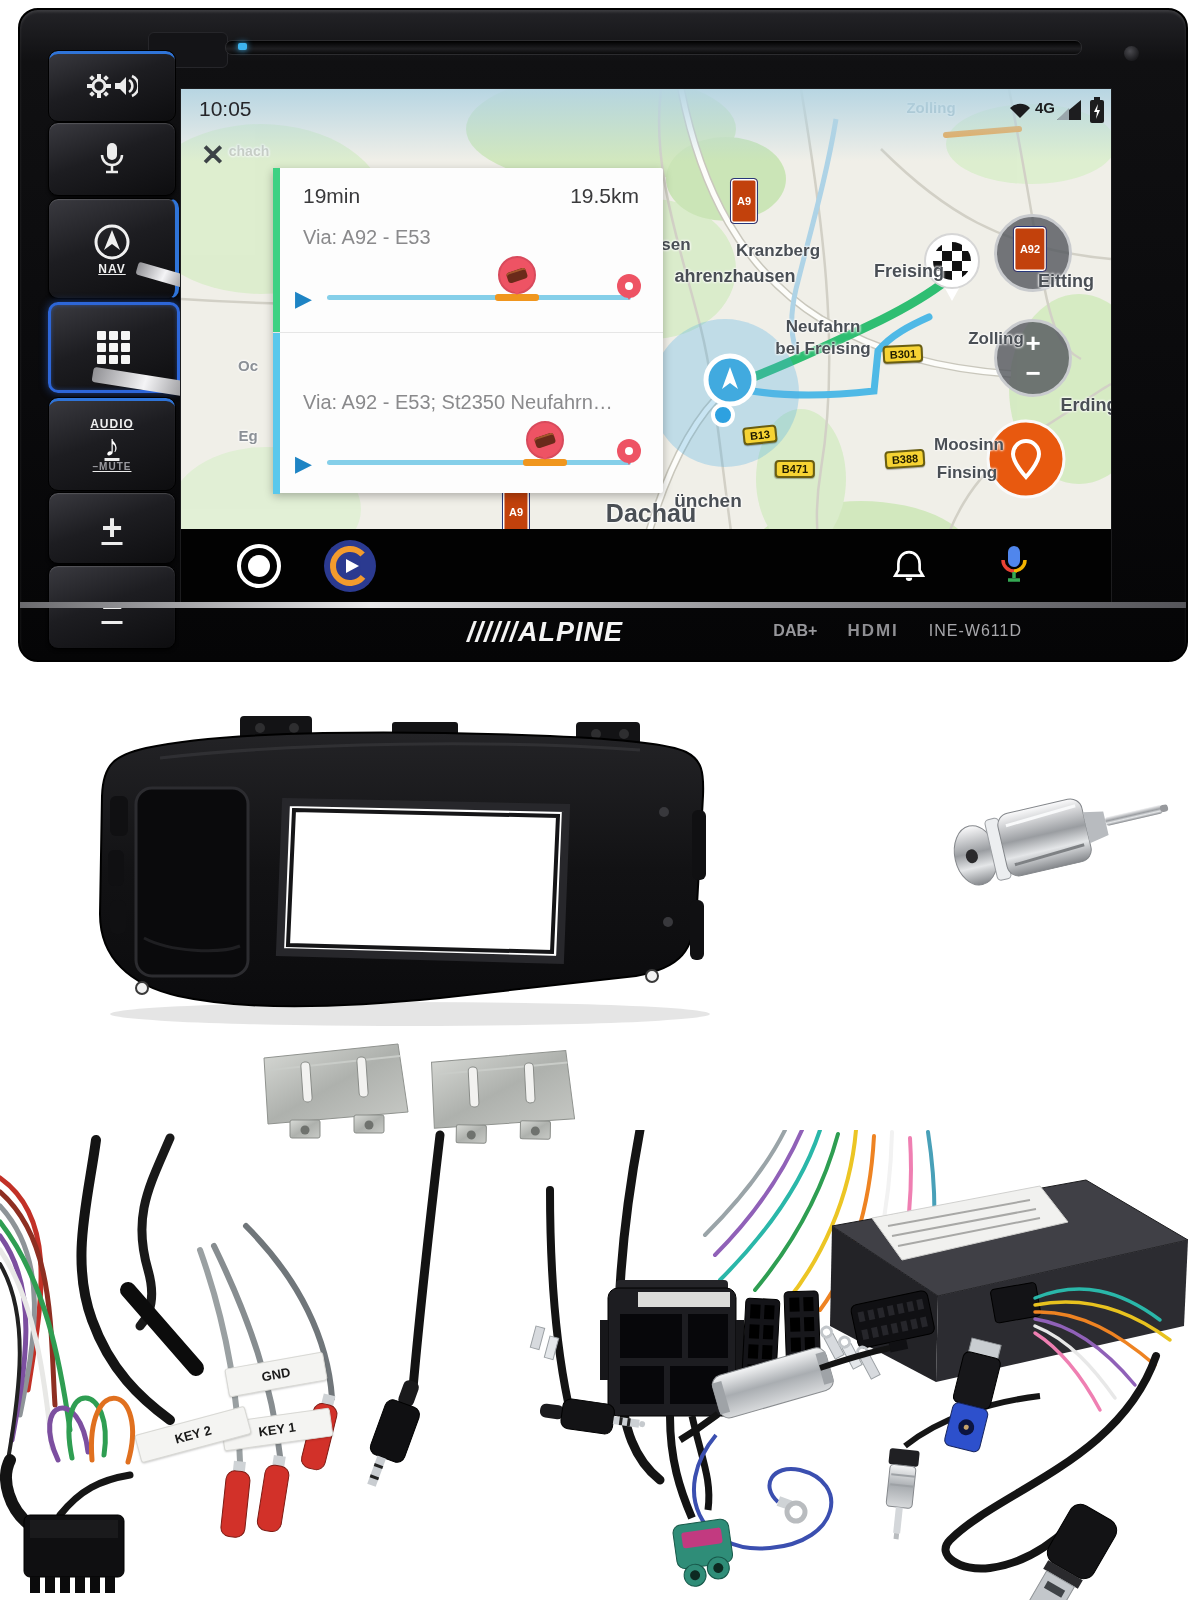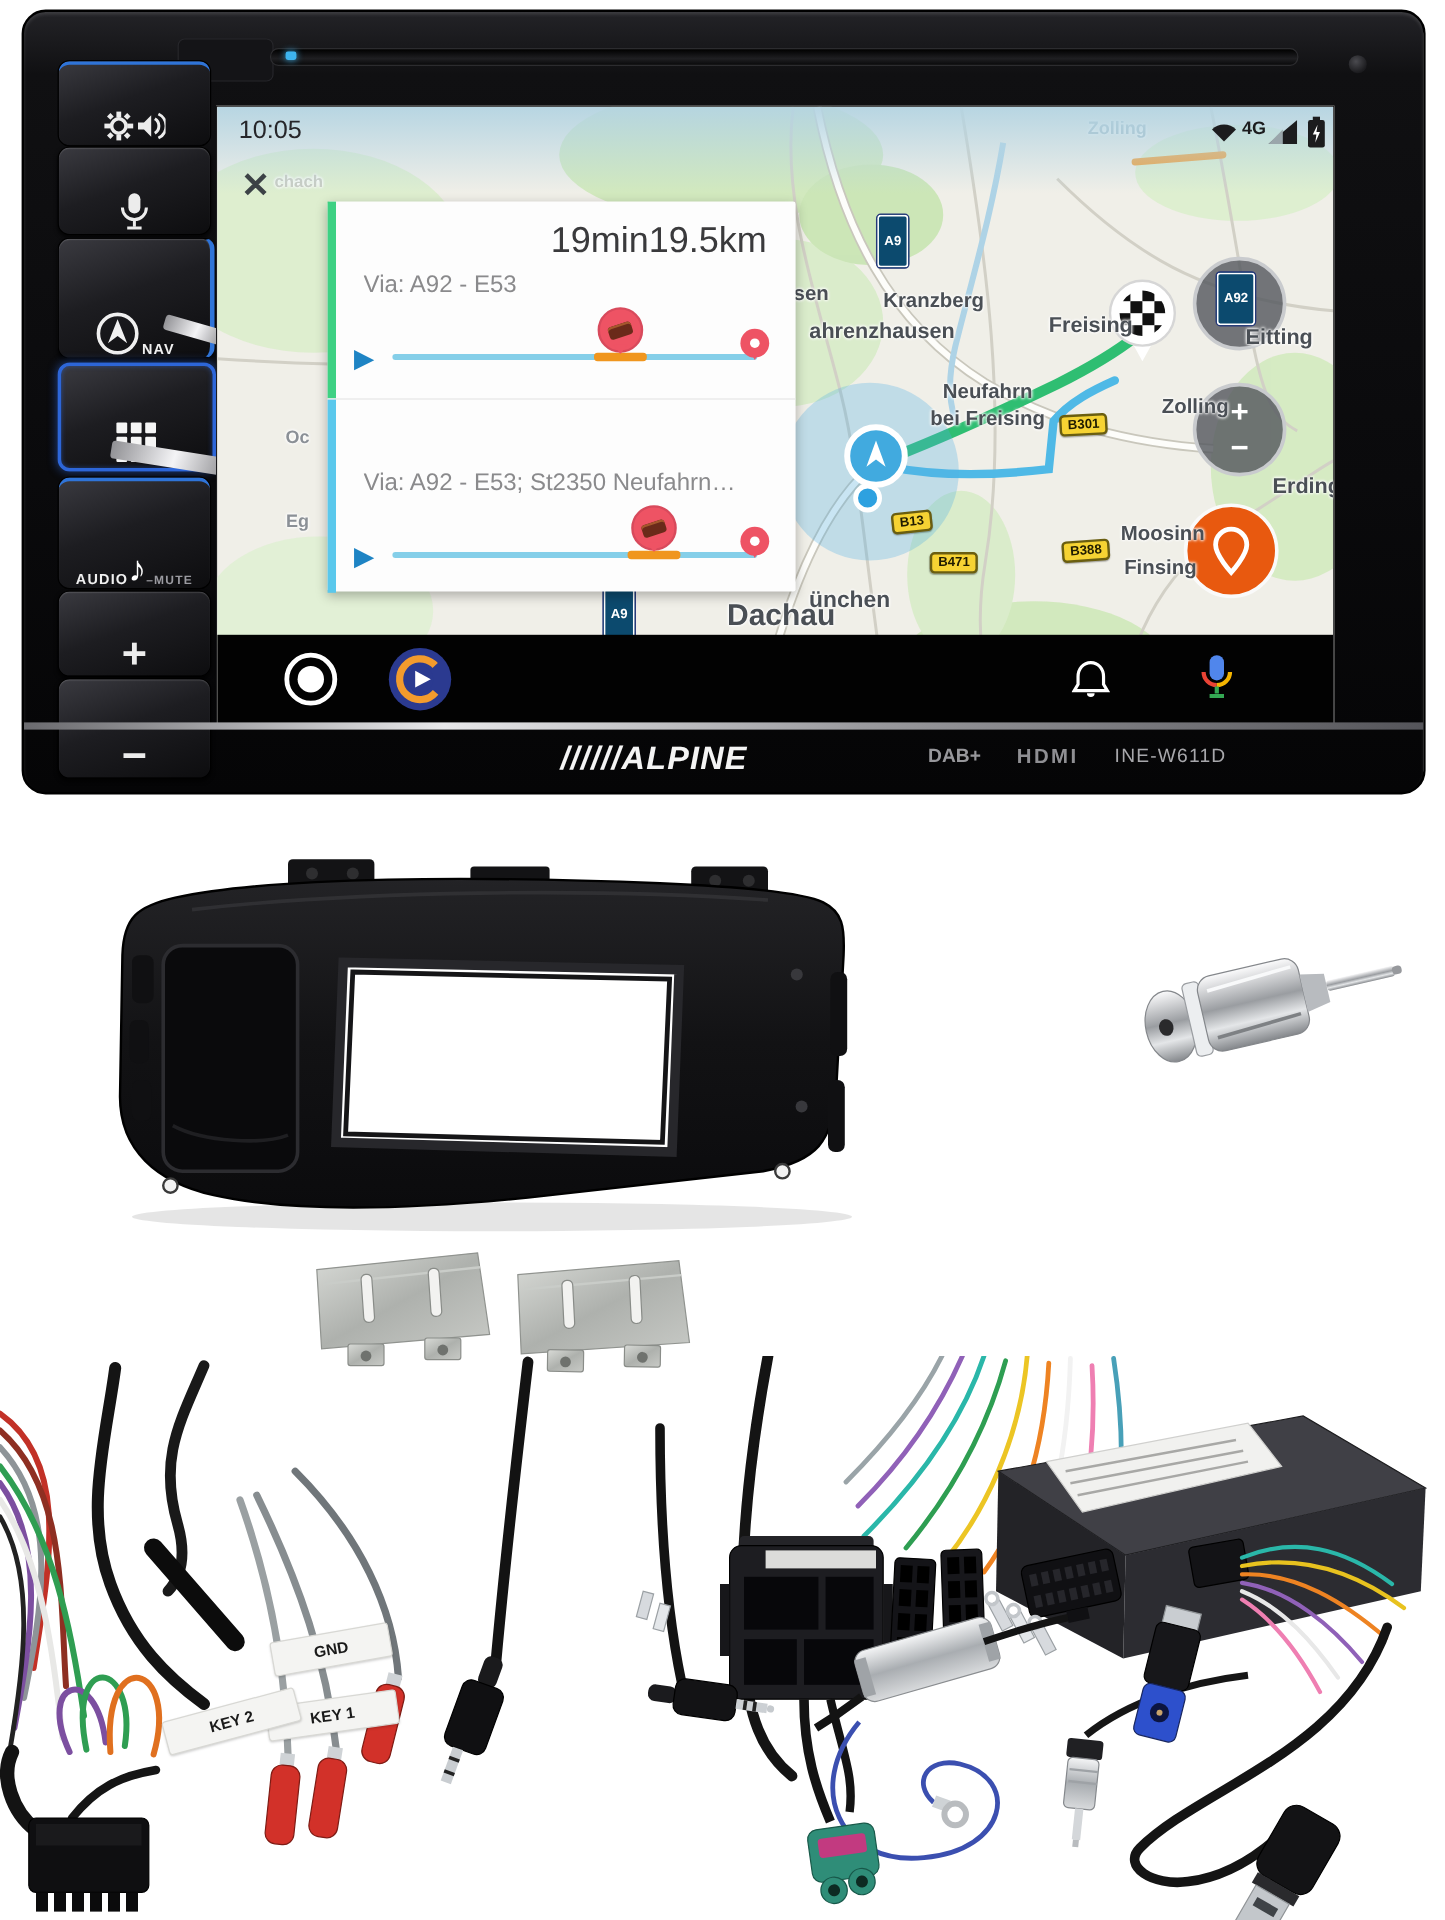--- a/index.html
+++ b/index.html
@@ -12,46 +12,46 @@
   .slot{position:absolute;left:205px;top:30px;width:855px;height:13px;border-radius:7px;
         background:linear-gradient(180deg,#000,#1f1f22 60%,#0a0a0b);border:1px solid #2c2c2f;}
   .led{position:absolute;left:218px;top:33px;width:9px;height:7px;background:#3db4ef;border-radius:2px;box-shadow:0 0 6px #3db4ef;}
   .ir-window{position:absolute;left:128px;top:22px;width:78px;height:34px;background:#141417;border:1px solid #26262a;border-radius:6px;}
   .screw{position:absolute;left:1104px;top:36px;width:15px;height:15px;border-radius:50%;
          background:radial-gradient(circle at 40% 35%,#4a4a4f,#1c1c1f 70%);}
   
   .hbtn{position:absolute;left:28px;width:126px;border-radius:10px;border:1px solid #000;
         background:linear-gradient(160deg,#3a3a40 0%,#1d1d21 45%,#0d0d0f 100%);
         box-shadow:inset 0 1px 1px rgba(255,255,255,.16), 0 2px 3px rgba(0,0,0,.6);
-        display:flex;flex-direction:row;align-items:flex-end;justify-content:center;color:#ececec;}
+        display:flex;flex-direction:column;align-items:center;justify-content:center;color:#ececec;text-decoration:underline;}
   .hbtn .blab{font-size:12px;font-weight:bold;letter-spacing:1px;color:#f0f0f0;}
   .glyph-big{font-size:36px;font-weight:bold;line-height:1;}
   .mutelab{font-size:10px;font-weight:bold;color:#9a9aa0;letter-spacing:1px;}
   .notechar{font-size:30px;line-height:1;color:#fff;}
   .accent-top{box-shadow:inset 0 4px 0 -1px #2f74d8, inset 0 1px 1px rgba(255,255,255,.16);}
   .accent-right{border-right:4px solid #2f74d8;}
   .accent-full{border:3px solid #2d66d8;box-shadow:0 0 8px rgba(45,102,216,.55), inset 0 0 4px rgba(45,102,216,.5);}
   .chrome{position:absolute;background:linear-gradient(100deg,#8f8f93,#f4f4f6 45%,#636367);border-radius:3px;}
   
   #screen{position:absolute;left:160px;top:78px;width:930px;height:514px;background:#f0efe8;overflow:hidden;border:1px solid #1c1c1e;}
   .skygrad{position:absolute;left:0;top:0;width:930px;height:72px;background:linear-gradient(180deg,rgba(180,212,226,.95),rgba(180,212,226,0));}
   .mlabel{position:absolute;transform:translate(-50%,-50%);font-weight:bold;color:#4a4f55;
           text-shadow:0 0 3px #fff,0 0 3px #fff,0 0 2px #fff;white-space:nowrap;}
   .badge-y{position:absolute;transform:translate(-50%,-50%);background:#f6d333;color:#201c00;border:2px solid #6a5e10;
            border-radius:4px;font-size:11px;font-weight:bold;padding:1px 5px;box-shadow:0 1px 1px rgba(0,0,0,.3);}
-  .badge-b{position:absolute;transform:translate(-50%,-50%);background:#0c4a6e;color:#fff;border:1px solid #26367a;
+  .badge-b{position:absolute;transform:translate(-50%,-50%);background:#c2410c;color:#fff;border:1px solid #26367a;
            box-shadow:0 0 0 1.5px #fff inset;border-radius:4px;font-size:11px;font-weight:bold;padding:16px 6px;}
   .statustime{position:absolute;left:18px;top:8px;font-size:21px;color:#26262a;font-weight:500;}
   .closebtn{position:absolute;left:14px;top:48px;width:36px;height:36px;font-size:29px;font-weight:bold;color:#3c4246;line-height:36px;text-align:center;}
   .panel{position:absolute;left:92px;top:79px;width:390px;height:325px;background:#fdfdfd;border-radius:2px;
          box-shadow:0 3px 10px rgba(0,0,0,.28);}
   .rcard{position:absolute;left:0;width:390px;}
   .rbar{position:absolute;left:0;top:0;bottom:0;width:7px;}
-  .rtop{position:absolute;left:30px;right:24px;top:16px;display:flex;justify-content:flex-end;
-        font-size:30px;color:#3a3a3c;}
+  .rtop{position:absolute;left:30px;right:24px;top:16px;display:flex;justify-content:space-between;
+        font-size:21px;color:#3a3a3c;}
   .rvia{position:absolute;left:30px;top:58px;right:18px;font-size:20px;color:#8a8a8c;white-space:nowrap;overflow:hidden;}
   .prog{position:absolute;left:22px;right:26px;top:112px;height:44px;}
   .parrow{position:absolute;left:0;top:6px;font-size:22px;color:#1e84c4;}
   .pline{position:absolute;left:32px;right:6px;top:15px;height:5px;background:#85cfe9;border-radius:3px;}
   .pseg{position:absolute;width:44px;height:7px;top:14px;background:#f0961e;border-radius:3px;}
   .jam{position:absolute;top:-24px;width:34px;height:34px;border-radius:50%;background:#ee5364;border:2px solid #d8düff;
        border:2px solid #d84a5c;transform:translateX(-50%);display:flex;align-items:center;justify-content:center;}
   .jam::after{content:'';position:absolute;left:11px;bottom:-9px;border:6px solid transparent;border-top:8px solid #ee5364;}
   .jamcar{width:20px;height:11px;background:#6b2a1a;border-radius:3px;transform:rotate(-18deg);box-shadow:inset 0 2px 0 #a5572c;}
   .endpin{position:absolute;right:-4px;top:-6px;width:24px;height:24px;border-radius:50%;background:#ee5364;}

